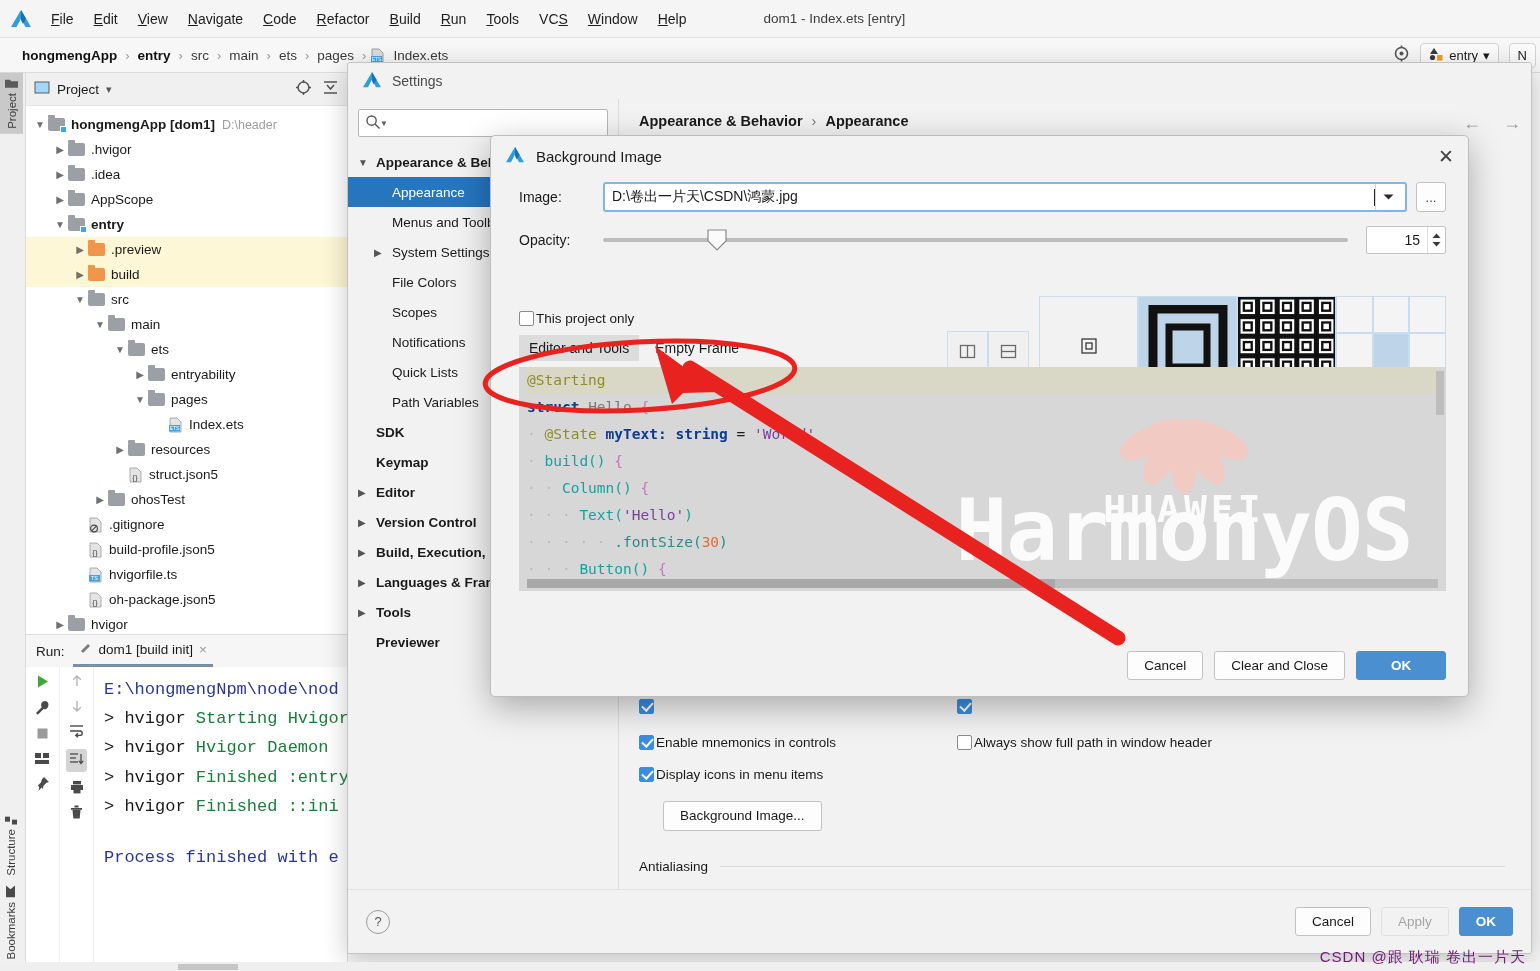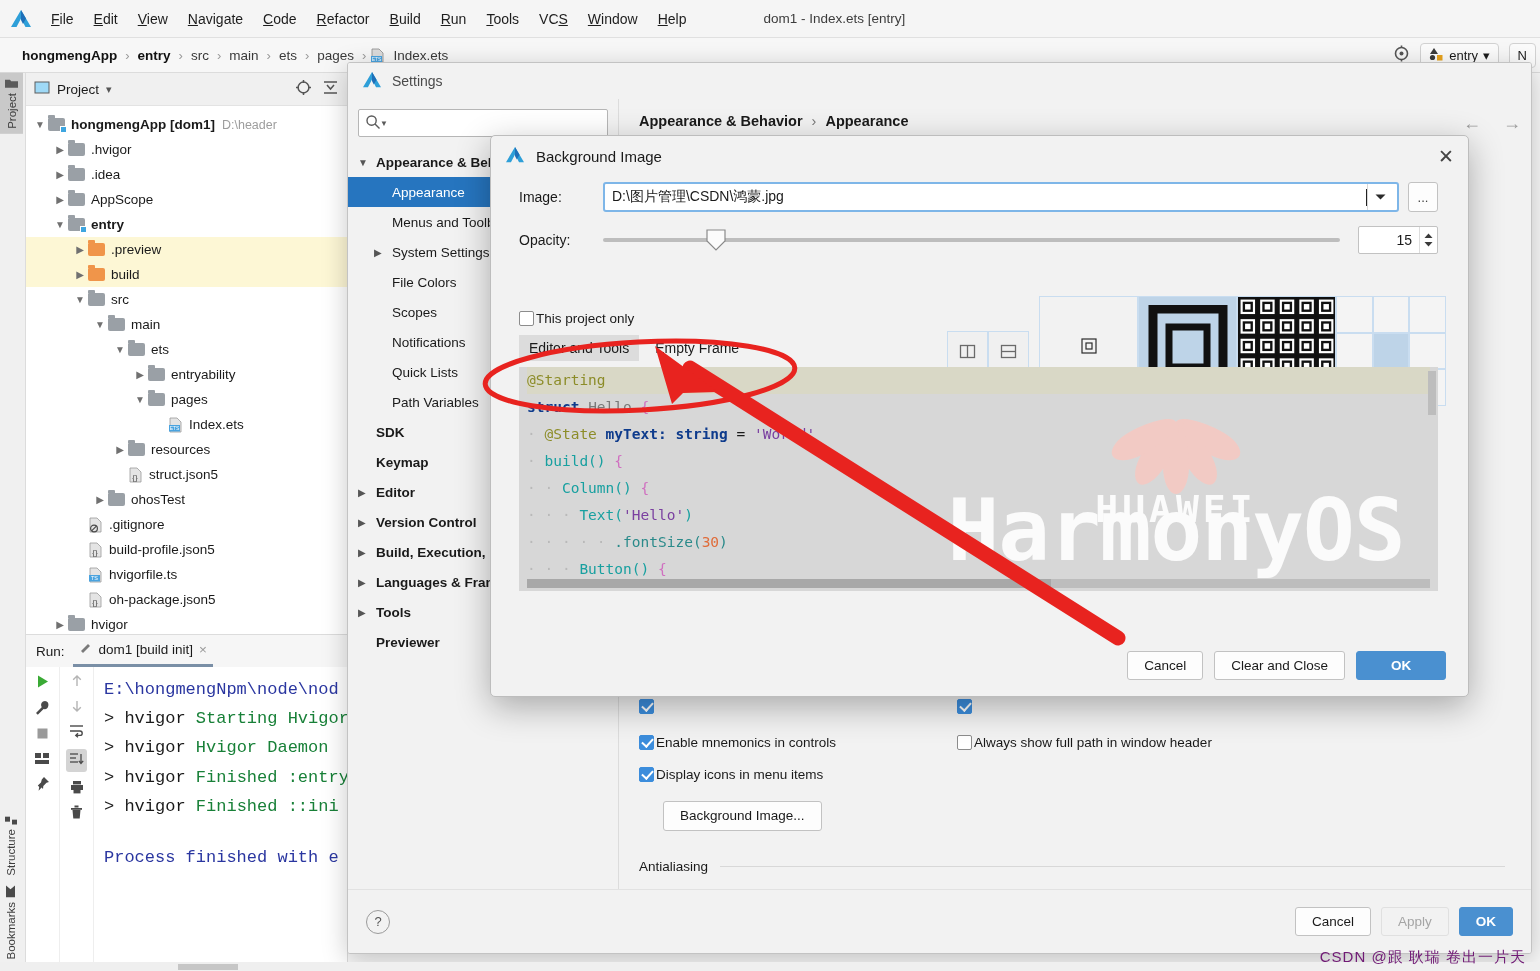--- a/index.html
+++ b/index.html
@@ -153,21 +153,21 @@
   .settings-foot .right { margin-left:auto; display:flex; gap:10px; align-items:center;}
 
   
   .bgdlg {
     position:absolute; left:490px; top:135px; width:979px; height:562px;
     background:#f2f2f2; border:1px solid #bdbdbd; border-radius:5px;
     box-shadow:0 10px 34px rgba(0,0,0,.30); overflow:hidden;
   }
   .bg-title { height:40px; display:flex; align-items:center; gap:11px; padding:0 14px; font-size:15px; color:#1a1a1a;}
   .bg-close { margin-left:auto; font-size:19px; color:#444; line-height:1; cursor:default;}
-  .bg-body { padding:6px 30px 0 28px; position:relative; height:calc(100% - 40px); }
+  .bg-body { padding:6px 22px 0 28px; position:relative; height:calc(100% - 40px); }
 
   .row { display:flex; align-items:center; margin-bottom:14px; }
   .row .lbl { width:84px; font-size:14px; }
   .imgfield {
     flex:1; height:30px; background:#fff; border:2px solid #7eb6e8; border-radius:3px;
     display:flex; align-items:center; padding:0 4px 0 7px; font-size:14px;
   }
   .imgfield .val { flex:1; font-family:"Liberation Sans", sans-serif; }
   .caret { display:inline-block; width:1px; height:17px; background:#222; margin-left:1px; }
   .combo-arrow { width:26px; height:26px; display:flex; align-items:center; justify-content:center; border-left:1px solid #d7d7d7;}
@@ -750,21 +750,21 @@
       </span>
       <span>Background Image</span>
       <span class="bg-close">✕</span>
     </div>
 
     <div class="bg-body">
 
       <div class="row">
         <div class="lbl">Image:</div>
         <div class="imgfield">
-          <span class="val">D:\图片管理\CSDN\鸿蒙.jpg</span>
+          <span class="val">D:\卷出一片天\CSDN\鸿蒙.jpg</span>
             <span class="caret"></span>
           <span class="combo-arrow">
             <svg width="11" height="8" viewBox="0 0 11 8">
                 <path d="M0.5 1.5 L5.5 6.5 L10.5 1.5" fill="#2b2b2b"></path>
               </svg>
           </span>
         </div>
         <div class="ellipsisbtn">...</div>
       </div>
 

